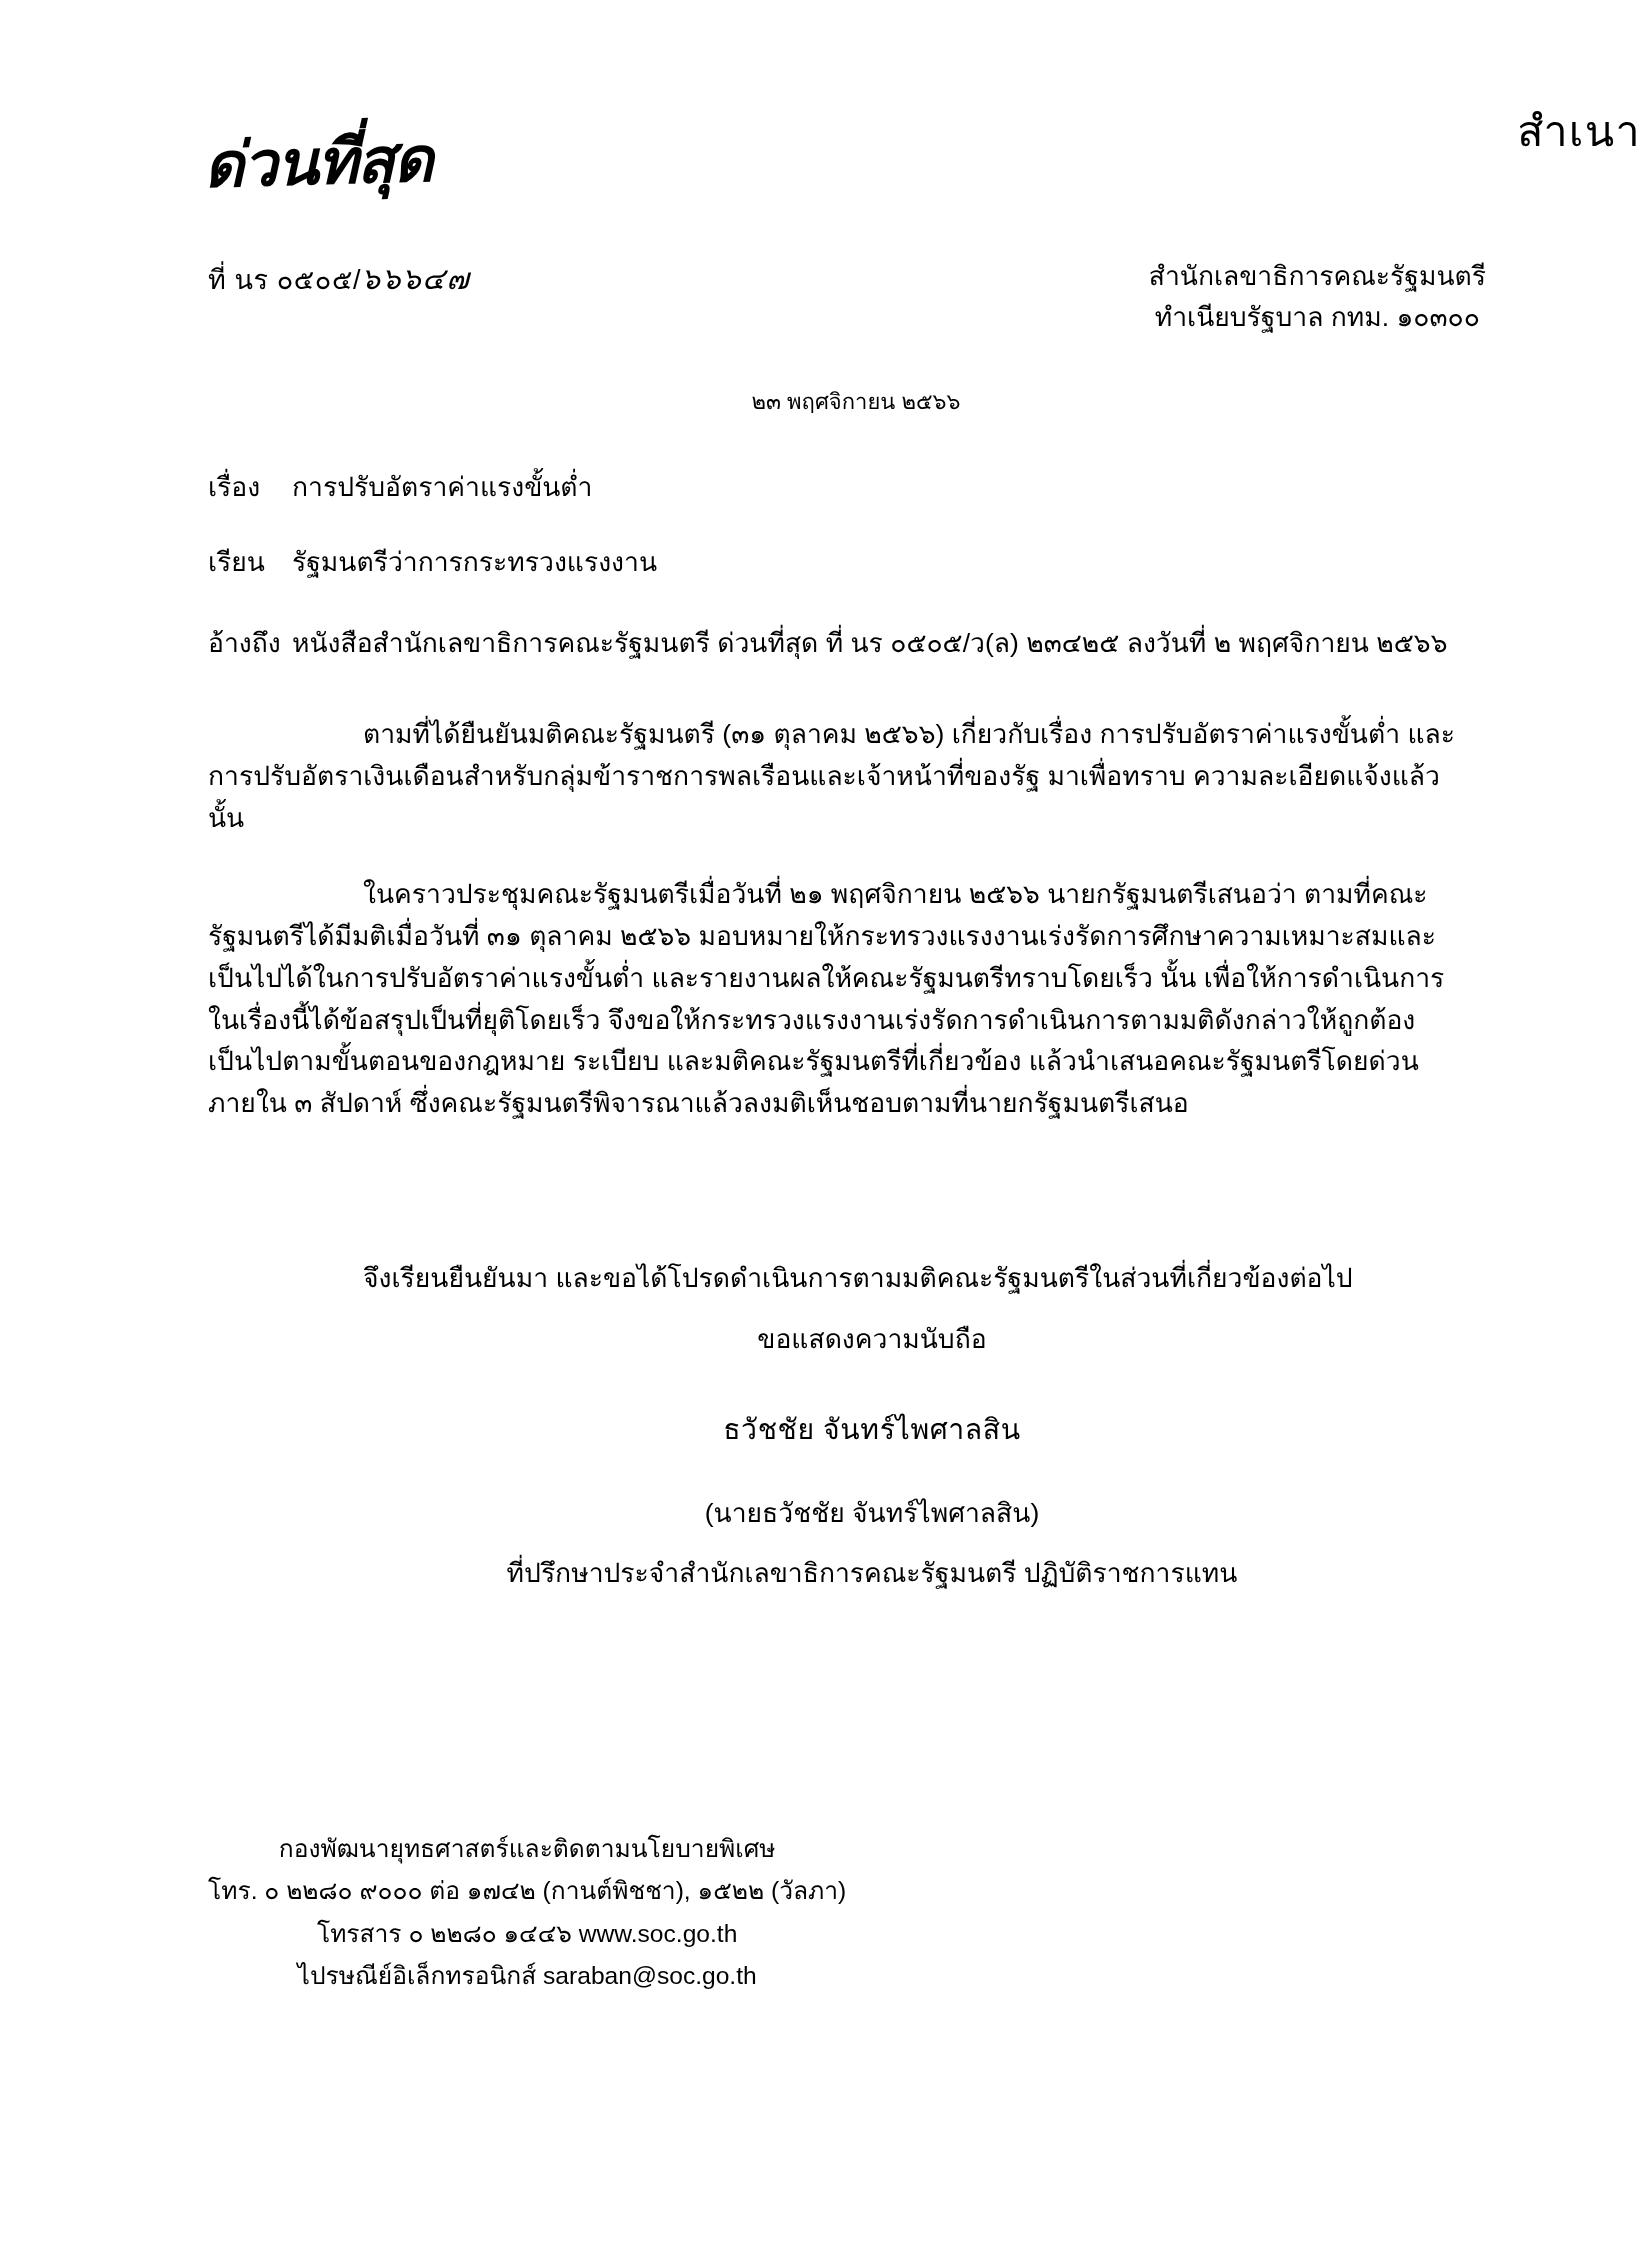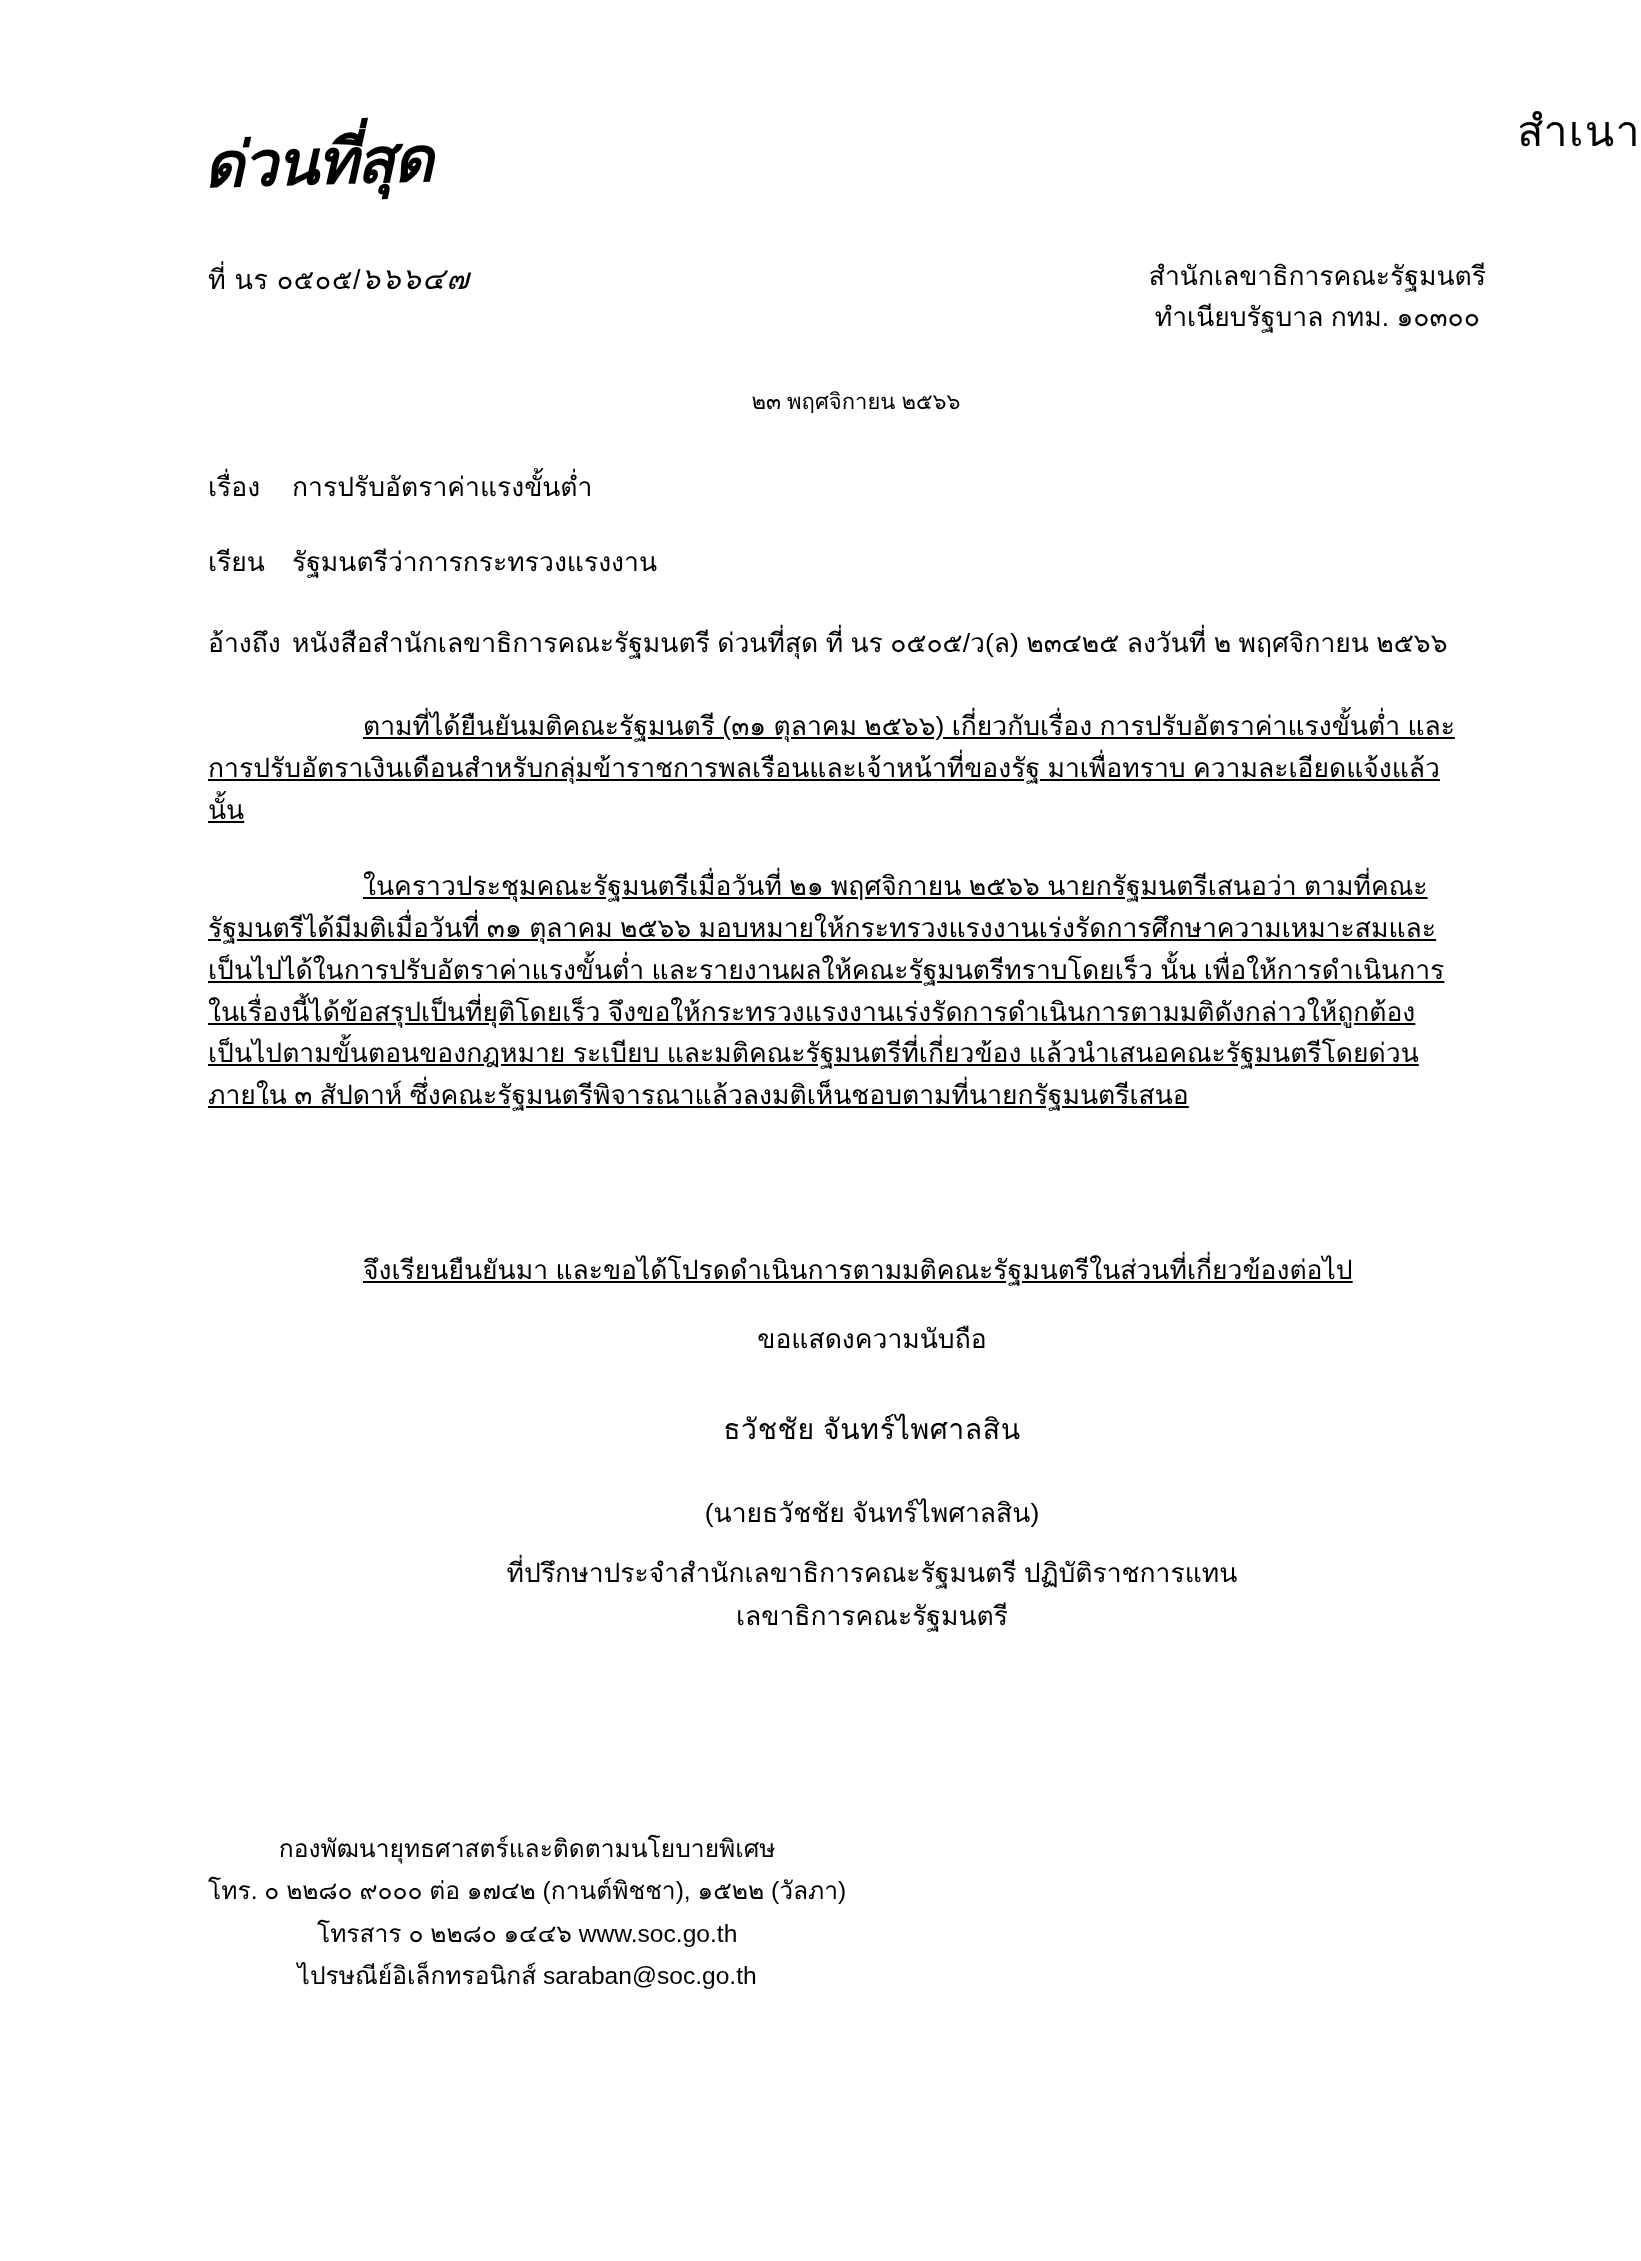--- a/index.html
+++ b/index.html
@@ -93,23 +93,22 @@
   
   .body {
     position: absolute;
     left: 208px;
     width: 1257px;
     font-size: 26.5px;
     line-height: 1.58;
     text-align: left;
   }
   .body p {
-    margin: 0 0 22px 0;
+    margin: 8px 0 22px 0;
     text-indent: 0;
-    text-decoration: underline;
   }
   .body p .ind { display: inline-block; width: 155px; }
 
   .para1 { top: 706px; }
   .para2 { top: 866px; }
   .para3 { top: 1250px; }
   .para3 .ind { width: 155px; }
 
   
   .sign-block {
@@ -181,21 +180,20 @@
 
   <div class="body para3">
     <p><span class="ind"></span><span>จึงเรียนยืนยันมา และขอได้โปรดดำเนินการตามมติคณะรัฐมนตรีในส่วนที่เกี่ยวข้องต่อไป</span></p>
   </div>
 
   <div class="abs sign-block">
     <div class="sign-regards">ขอแสดงความนับถือ</div>
     <div class="sign-name">ธวัชชัย   จันทร์ไพศาลสิน</div>
     <div class="sign-printed">(นายธวัชชัย  จันทร์ไพศาลสิน)</div>
     <div class="sign-title1">ที่ปรึกษาประจำสำนักเลขาธิการคณะรัฐมนตรี ปฏิบัติราชการแทน</div>
-    <div class="sign-title2">เลขาธิการคณะรัฐมนตรี</div>
   </div>
 
   <div class="abs footer">
     <div>กองพัฒนายุทธศาสตร์และติดตามนโยบายพิเศษ</div>
     <div>โทร.  ๐ ๒๒๘๐ ๙๐๐๐ ต่อ ๑๗๔๒ (กานต์พิชชา), ๑๕๒๒ (วัลภา)</div>
     <div>โทรสาร  ๐ ๒๒๘๐ ๑๔๔๖ www.soc.go.th</div>
     <div>ไปรษณีย์อิเล็กทรอนิกส์ saraban@soc.go.th</div>
   </div>
 
 </div>

